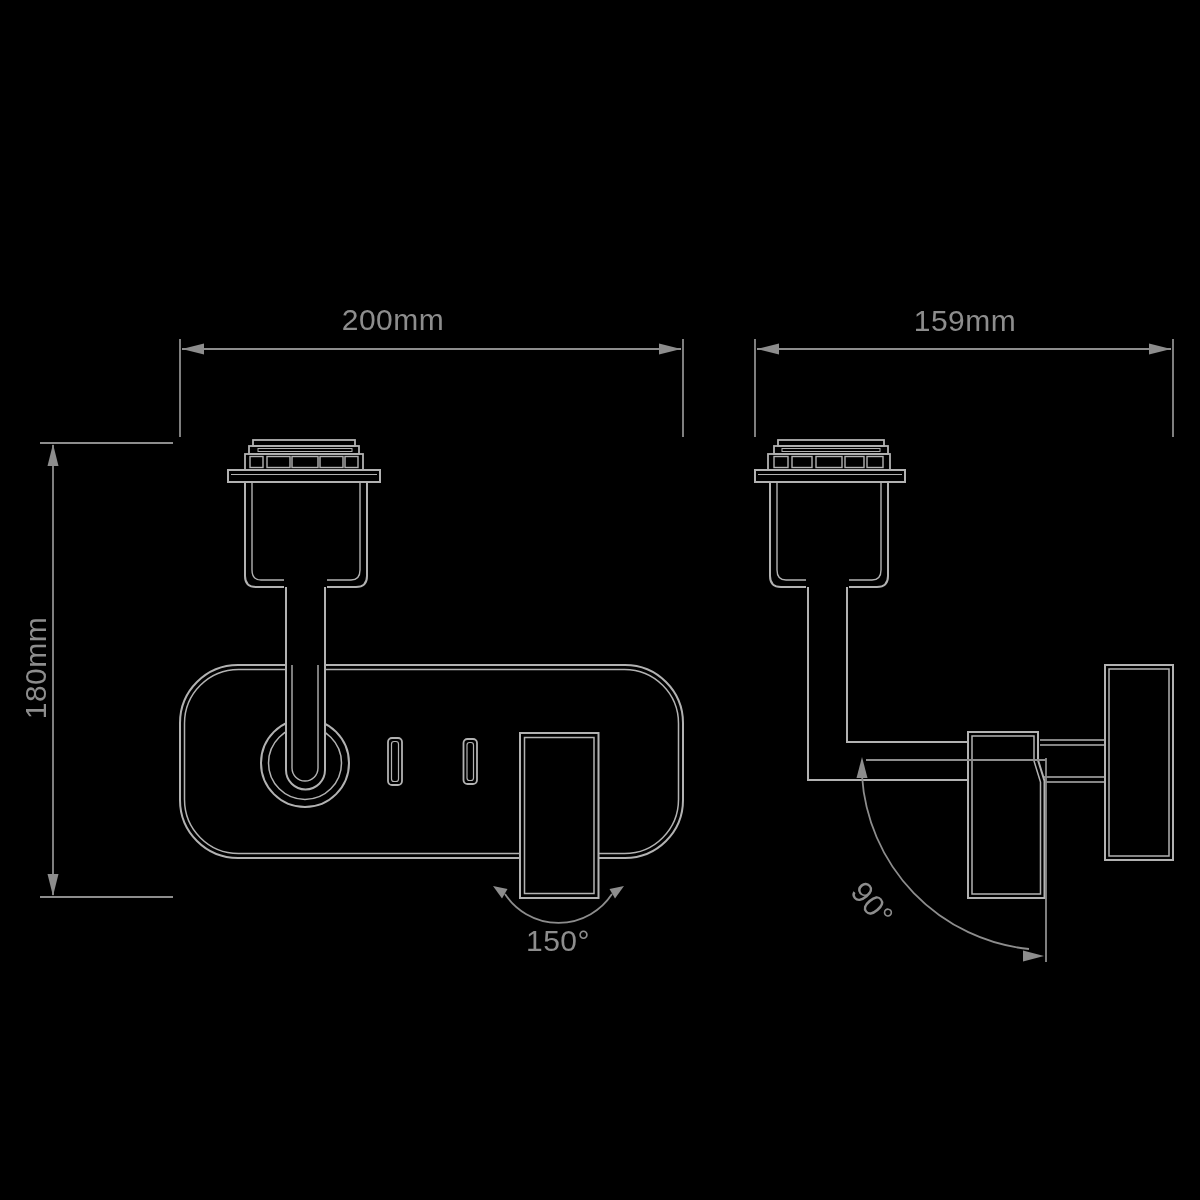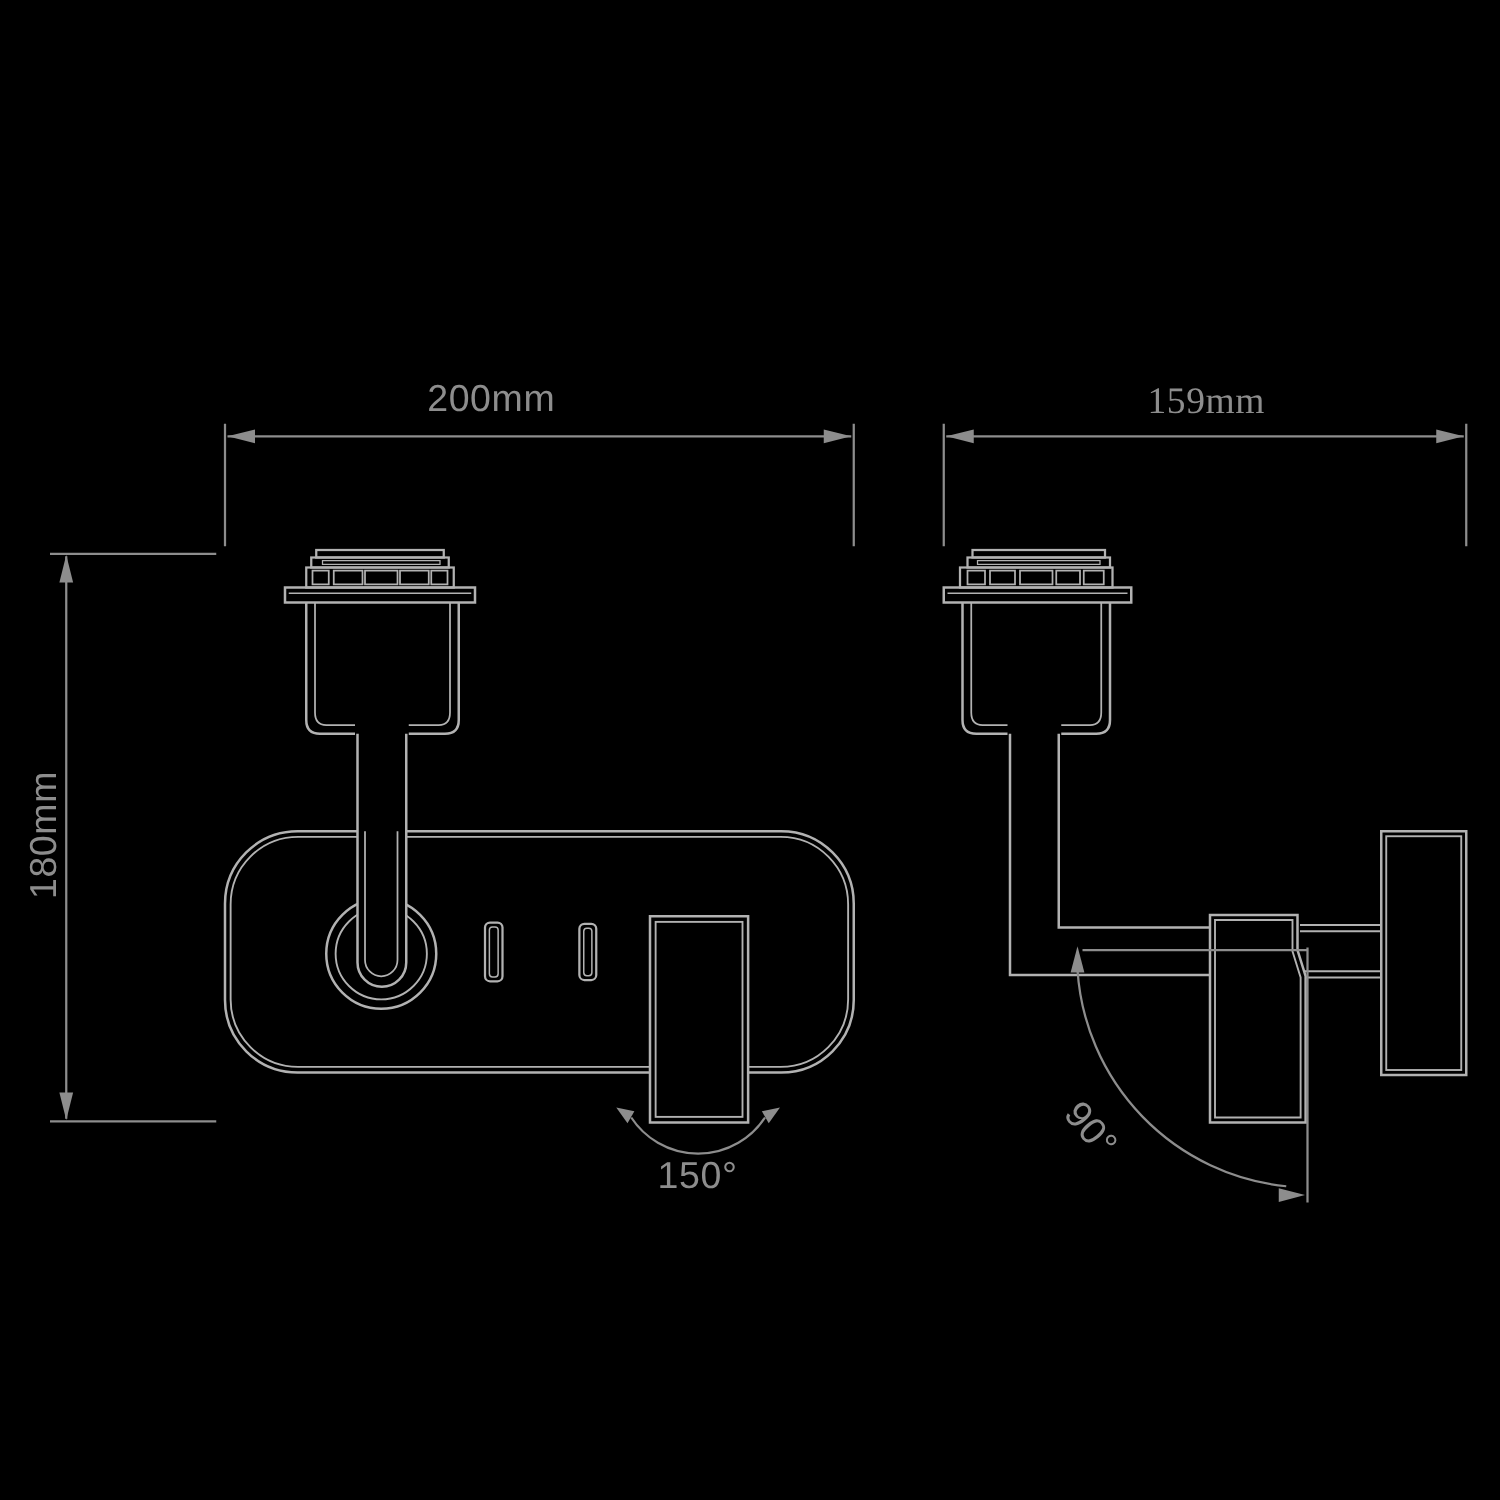--- a/index.html
+++ b/index.html
@@ -150,18 +150,18 @@
       <path class="d" d="M862,776 A186,186 0 0 0 1029,949"></path>
       <polygon class="d-arrow" points="862,757 856.5,778 867.5,778"></polygon>
       <polygon class="d-arrow" points="1044,956 1023,950.5 1023,961.5"></polygon>
     </g>
   </svg>
 
   <div class="dim-label" style="left:393px;top:320px;">200mm</div>
 
   <div class="dim-label rot-ccw" style="left:36px;top:668px;">180mm</div>
 
-  <div class="dim-label" style="left:965px;top:321px;font-family:Liberation Serif, serif;">159mm</div>
+  <div class="dim-label" style="left:965px;top:321px;">159mm</div>
 
   <div class="dim-label" style="left:558px;top:941px;">150°</div>
 
   <div class="dim-label rot-cw" style="left:872px;top:904px;">90°</div>
 </div>
 
 </body></html>

